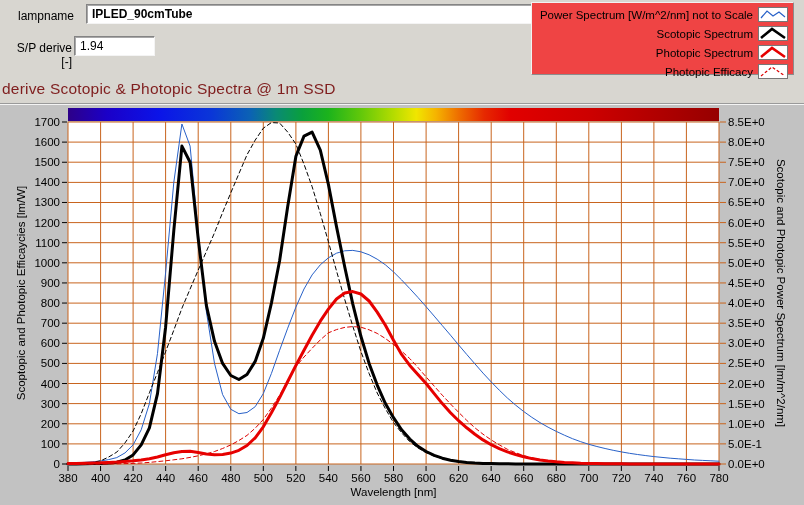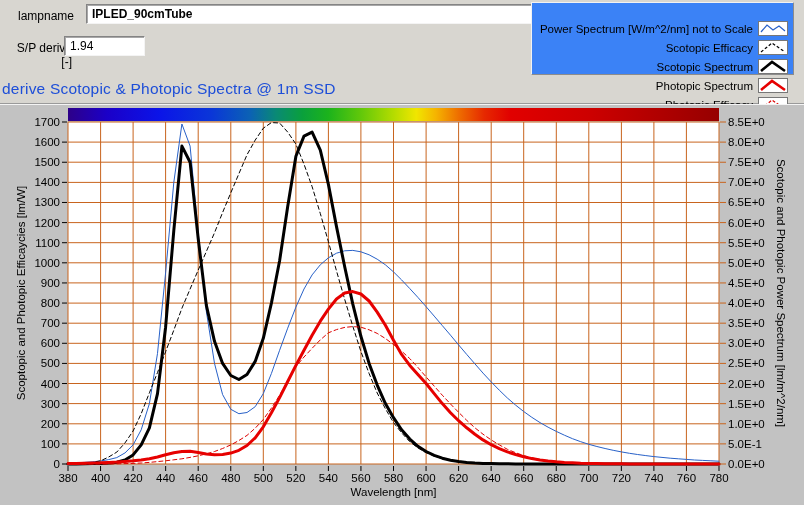--- a/index.html
+++ b/index.html
@@ -19,30 +19,30 @@
   .field{
     position:absolute;background:#fff;color:#000;
     border:1px solid #848484;border-bottom-color:#f4f4f4;border-right-color:#f4f4f4;
     box-shadow:inset 1px 1px 0 #a8a8a8;
     font-family:"Liberation Sans","DejaVu Sans",sans-serif;
     font-size:12px;padding:0 0 0 5px;margin:0;outline:none;
   }
   #lampname-label{left:18px;top:9px;width:54px;}
   #lampname-field{left:86px;top:4px;width:444px;height:18px;font-weight:bold;}
   #sp-label{left:8px;top:41px;width:64px;}
-  #sp-field{left:64px;top:36px;width:74px;height:18px;}
+  #sp-field{left:74px;top:36px;width:74px;height:18px;}
   .graph-title{
-    position:absolute;left:2px;top:80px;font-size:15.5px;color:#1d4ed8;
+    position:absolute;left:2px;top:80px;font-size:15.5px;color:#7f1d1d;
     letter-spacing:0.2px;white-space:nowrap;
   }
   .legend-panel{
     position:absolute;left:531px;top:2px;width:263px;height:73px;
-    background:#3b82f6;
+    background:#ef4444;
     border:1px solid #8c8c8c;border-top-color:#f2f2f2;border-left-color:#f2f2f2;
-    box-sizing:border-box;padding-top:16px;
+    box-sizing:border-box;padding-top:2px;
   }
   .legend-row{
     height:19px;display:flex;align-items:center;justify-content:flex-end;
     padding-right:5px;gap:5px;
   }
   .legend-row span{font-size:11.5px;color:#000;white-space:nowrap;}
   .legend-sample{
     width:28px;height:13px;background:#fff;border:1px solid #777;
     flex:0 0 auto;
   }
@@ -63,28 +63,20 @@
   <div class="label" id="sp-label">S/P derive [-]</div>
   <input class="field" id="sp-field" readonly="" value="1.94" style="">
   <div class="graph-title">derive Scotopic &amp; Photopic Spectra @ 1m SSD</div>
 
   <div class="legend-panel">
     <div class="legend-row">
       <span>Power Spectrum [W/m^2/nm] not to Scale</span>
       <div class="legend-sample">
           <svg width="28" height="13">
             <polyline points="2,10 8,3 14,8 20,4 26,9" fill="none" stroke="#2861c8" stroke-width="1.2"></polyline>
-          </svg>
-        </div>
-    </div>
-    <div class="legend-row">
-      <span>Scotopic Efficacy</span>
-      <div class="legend-sample">
-          <svg width="28" height="13">
-            <polyline points="2,11 13,2 26,11" fill="none" stroke="#000000" stroke-width="1.2" stroke-dasharray="3,2"></polyline>
           </svg>
         </div>
     </div>
     <div class="legend-row">
       <span>Scotopic Spectrum</span>
       <div class="legend-sample">
           <svg width="28" height="13">
             <polyline points="2,11 13,2 26,11" fill="none" stroke="#000000" stroke-width="2.6"></polyline>
           </svg>
         </div>

